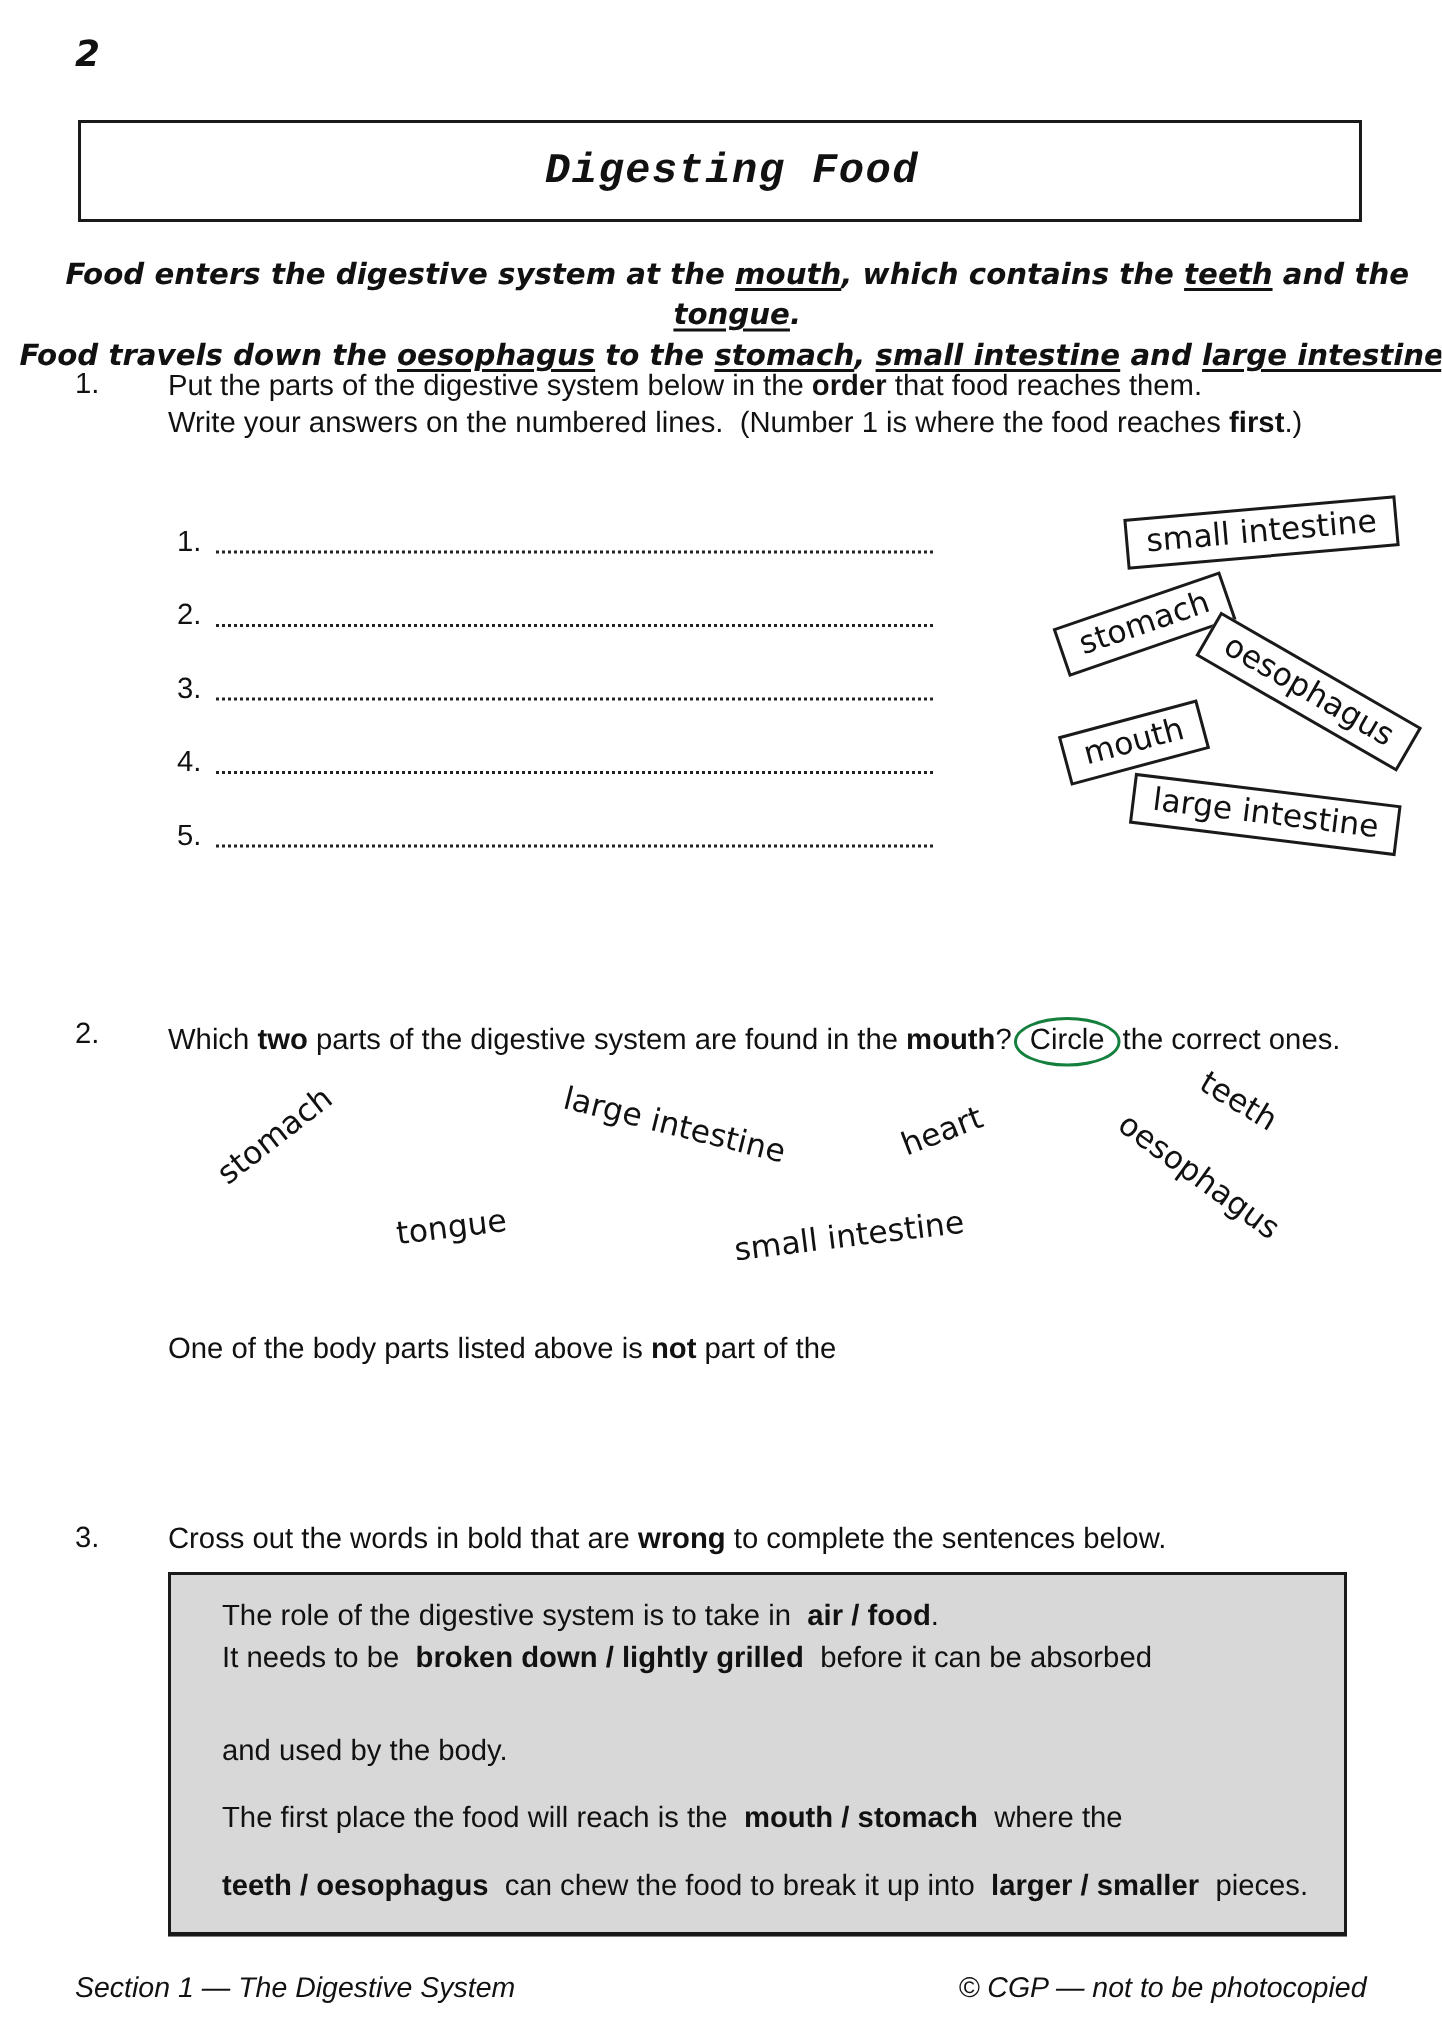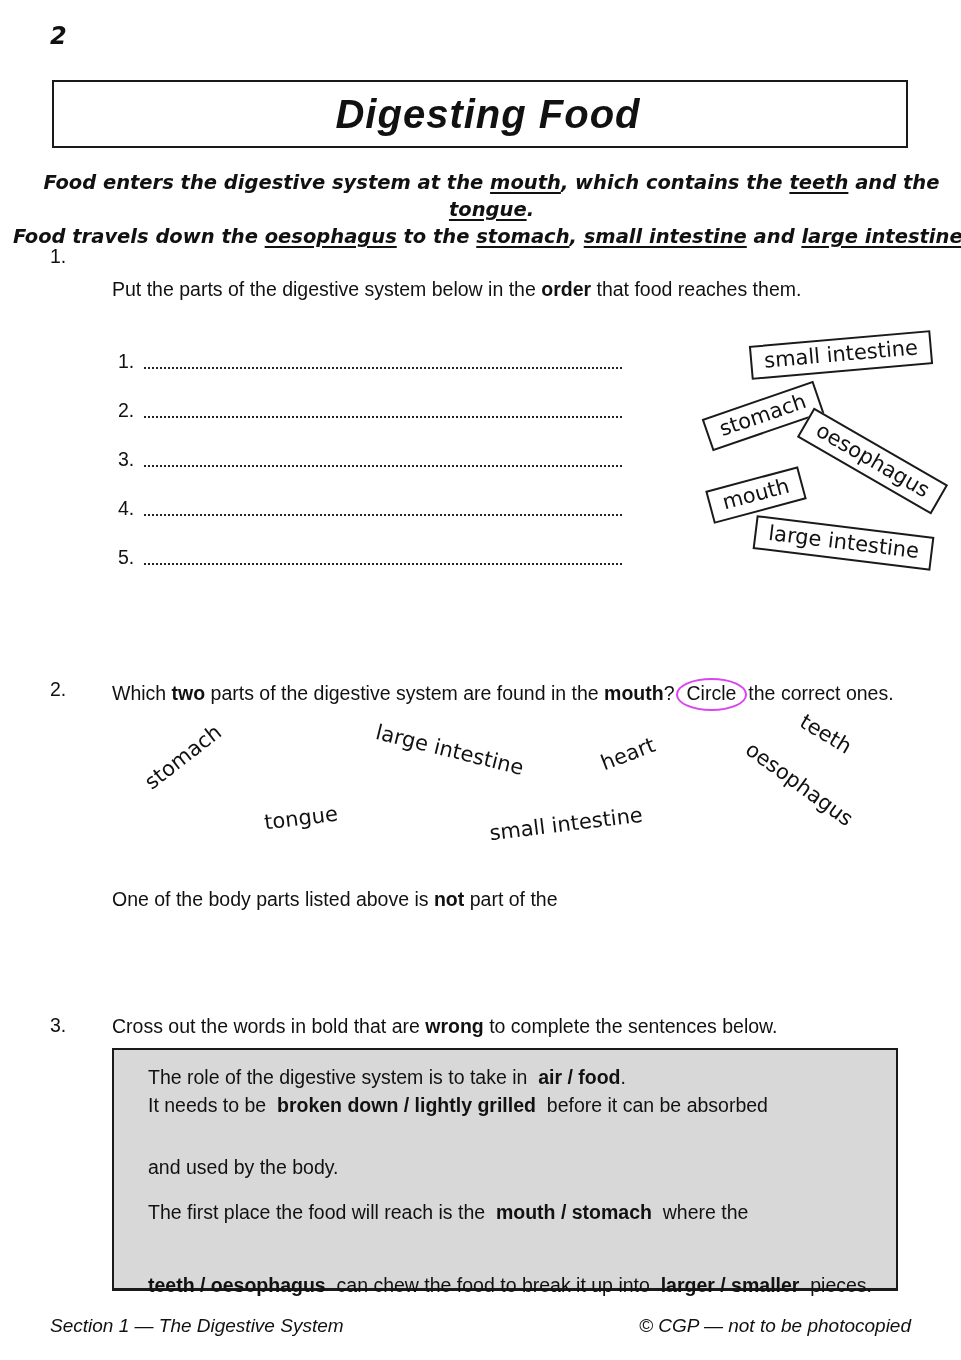--- a/index.html
+++ b/index.html
@@ -7,66 +7,66 @@
         font-family:"Liberation Sans",sans-serif;color:#111;}
   .pre{white-space:pre-wrap;}
   .b{font-weight:bold;}
   .u{text-decoration:underline;text-underline-offset:3px;text-decoration-thickness:2px;}
 
   .pagenum{position:absolute;left:50px;top:22px;font-family:"DejaVu Sans",sans-serif;
            font-style:italic;font-weight:bold;font-size:24px;}
 
   .titlebox{position:absolute;left:52px;top:80px;width:852px;height:64px;
             border:2px solid #1a1a1a;display:flex;align-items:center;justify-content:center;}
-  .title{font-family:Liberation Sans, sans-serif;font-style:italic;font-weight:bold;
-         font-size:40px;letter-spacing:1px;margin-left:16px;}
+  .title{font-family:Liberation Mono, monospace;font-style:italic;font-weight:bold;
+         font-size:28px;letter-spacing:1px;margin-left:16px;}
 
   .intro{position:absolute;left:0;top:169px;width:961px;text-align:center;
          font-family:"DejaVu Sans",sans-serif;font-style:italic;font-weight:bold;
          font-size:19.5px;line-height:27px;padding-left:11px;}
 
   .qnum{position:absolute;left:50px;font-size:19.5px;}
   .qtext{position:absolute;left:112px;font-size:19.5px;line-height:25px;}
   .q1num,.q1text{top:245px;}
   .q2num,.q2text{top:678px;}
   .q3num,.q3text{top:1014px;}
-  .q1text{width:760px;margin-top:32px;}
+  .q1text{width:760px;}
 
   .answers{position:absolute;left:118px;top:346px;width:504px;}
   .arow{display:flex;align-items:flex-end;height:27px;margin-bottom:22px;}
   .arow .n{font-size:19.5px;width:26px;}
   .dotline{flex:1;border-bottom:2px dotted #222;margin-bottom:4px;}
 
   .wordbox{position:absolute;border:2px solid #1a1a1a;background:#fff;
            font-family:"DejaVu Sans",sans-serif;font-size:21px;
            padding:2px 12px 4px;white-space:nowrap;}
   .wb0{left:750px;top:338px;transform:rotate(-5deg);}
   .wb1{left:704px;top:399px;transform:rotate(-19deg);}
   .wb2{left:795px;top:444px;transform:rotate(30deg);}
   .wb3{left:708px;top:478px;transform:rotate(-15deg);}
   .wb4{left:754px;top:526px;transform:rotate(7deg);}
 
-  .circled{display:inline-block;border:2px solid #d946ef;border-radius:50%;
+  .circled{display:inline-block;border:2px solid #15803d;border-radius:50%;
            padding:1px 9px 3px;margin:0 1px;text-align:right;}
 
   .sw{position:absolute;font-family:"DejaVu Sans",sans-serif;font-size:21px;white-space:nowrap;}
   .sw0{left:138px;top:745px;transform:rotate(-38deg);}
   .sw1{left:264px;top:806px;transform:rotate(-7deg);}
   .sw2{left:374px;top:738px;transform:rotate(14deg);}
   .sw3{left:489px;top:812px;transform:rotate(-7deg);}
   .sw4{left:600px;top:742px;transform:rotate(-21deg);}
   .sw5{left:798px;top:722px;transform:rotate(31deg);}
   .sw6{left:736px;top:772px;transform:rotate(36deg);}
 
   .note{position:absolute;left:112px;top:886px;font-size:19.5px;line-height:26px;}
 
   .graybox{position:absolute;left:112px;top:1048px;width:782px;height:238px;
            background:#d8d8d8;border:2px solid #1a1a1a;border-bottom-width:3px;}
   .gline{position:absolute;left:34px;right:16px;font-size:19.5px;}
-  .gl1{top:16px;}.gl2{top:44px;}.gl3{top:106px;}.gl4{top:151px;}.gl5{top:196px;margin-top:28px;}
+  .gl1{top:16px;}.gl2{top:44px;}.gl3{top:106px;}.gl4{top:151px;}.gl5{top:196px;}
 
   .footer{position:absolute;top:1315px;font-family:Liberation Sans, sans-serif;
           font-style:italic;font-size:19px;}
   .fl{left:50px;}
   .fr{right:50px;}
 </style>
 </head>
 <body>
 
 <div class="page">
@@ -78,20 +78,21 @@
   </div>
 
   <div class="intro">
     <div class="pre"><span>Food enters the digestive system at the </span><span class="u">mouth</span><span>, which contains the </span><span class="u">teeth</span><span> and the </span><span class="u">tongue</span><span>.</span></div>
     <div class="pre"><span>Food travels down the </span><span class="u">oesophagus</span><span> to the </span><span class="u">stomach</span><span>, </span><span class="u">small intestine</span><span> and </span><span class="u">large intestine</span><span>.</span></div>
   </div>
 
   <div class="qnum q1num">1.</div>
   <div class="qtext q1text">
     <div class="pre"><span>Put the parts of the digestive system below in the </span><span class="b">order</span><span> that food reaches them.</span></div>
+    <div class="pre"><span>Write your answers on the numbered lines.  (Number 1 is where the food reaches </span><span class="b">first</span><span>.)</span></div>
   </div>
 
   <div class="answers">
     <div class="arow">
         <span class="n">1.</span>
         <span class="dotline"></span>
       </div>
     <div class="arow">
         <span class="n">2.</span>
         <span class="dotline"></span>

